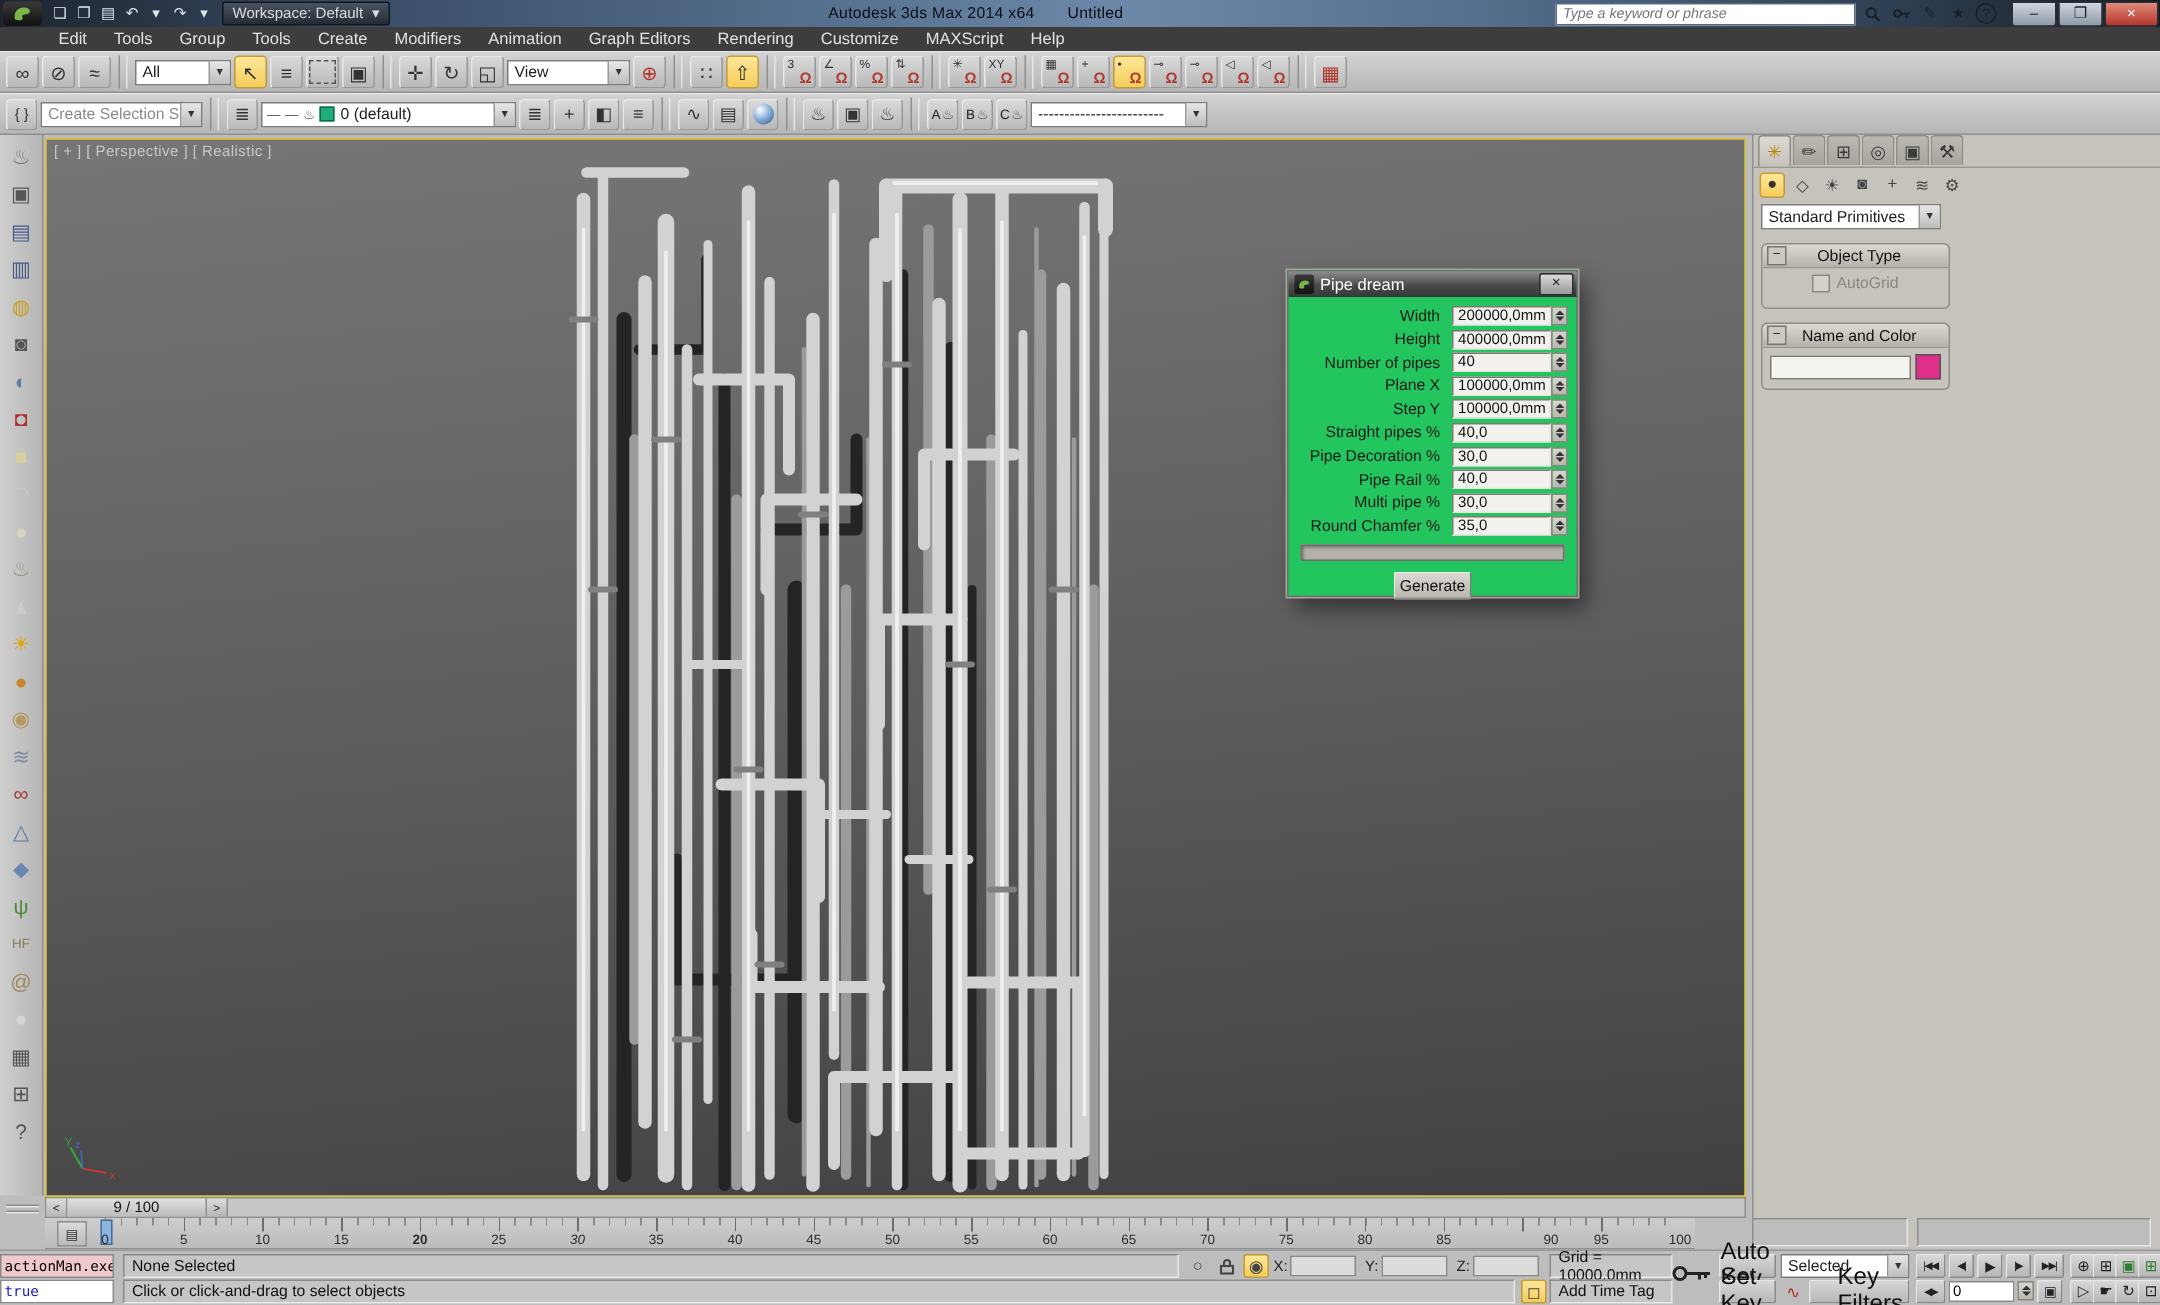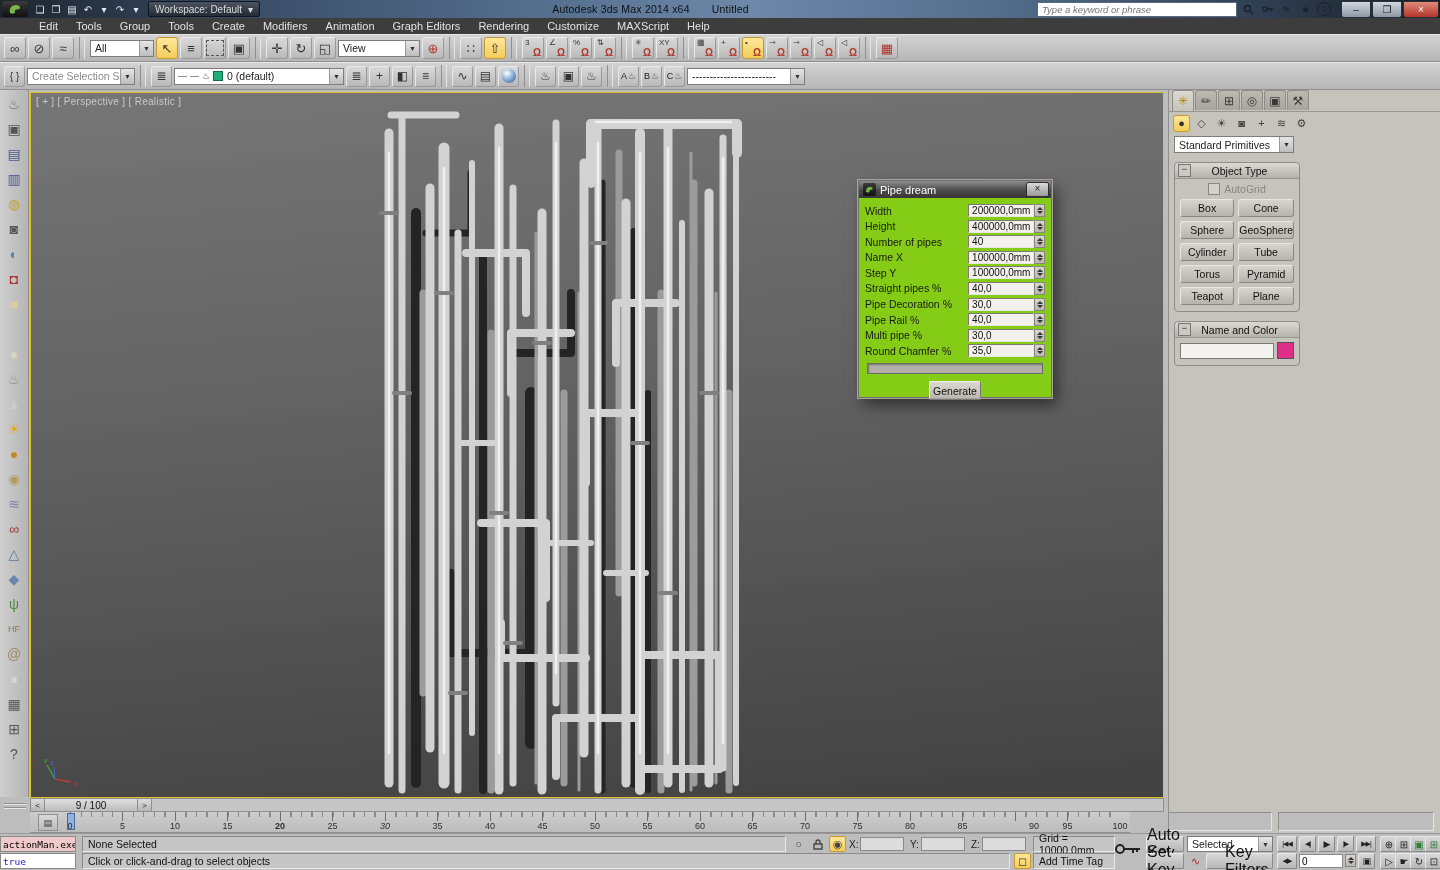--- a/index.html
+++ b/index.html
@@ -66,31 +66,31 @@
     display:flex;flex-direction:column;align-items:center;padding-top:2px;box-sizing:border-box;}
   .stripicon{width:24px;height:24px;display:flex;align-items:center;justify-content:center;
     font-size:14px;margin-bottom:1px;}
   .viewport{position:absolute;left:30px;top:92px;width:1132px;height:704px;
     border:1px solid #dfc130;box-sizing:content-box;
     background:linear-gradient(175deg,#767676,#616161 45%,#4a4a4a 85%,#414141);}
   .vplabel{position:absolute;left:5px;top:3px;color:#c9c9c9;font-size:10px;letter-spacing:.3px;z-index:3;}
   .axis{position:absolute;left:10px;bottom:8px;z-index:3;}
   
   .dialog{position:absolute;left:858px;top:180px;width:194px;height:218px;z-index:10;
-    background:#84cc16;border:1px solid #6f6f6f;outline:1px solid #a7a49d;
+    background:#22c55e;border:1px solid #6f6f6f;outline:1px solid #a7a49d;
     box-shadow:5px 7px 14px rgba(0,0,0,.5);box-sizing:border-box;}
   .dlg-title{height:17px;background:linear-gradient(180deg,#8d8d8d,#4a4a4a 55%,#373737);
     display:flex;align-items:center;color:#fff;font-size:11px;padding:0 2px;}
   .dlg-title .dlgicon{width:13px;height:13px;border-radius:2px;margin:0 4px 0 2px;
     background:linear-gradient(180deg,#3a3a3a,#111);display:flex;align-items:center;justify-content:center;}
   .dlg-close{margin-left:auto;width:21px;height:13px;border:1px solid #2e2e2e;border-radius:2px;
     background:linear-gradient(180deg,#d9d9d9,#9a9a9a);color:#222;font-size:10px;line-height:11px;text-align:center;}
   .dlg-body{padding:6px 6px 0 6px;}
   .drow{height:13px;margin-bottom:2.6px;display:flex;align-items:center;}
-  .drow label{width:96px;padding-right:8px;color:#1a1a1a;font-size:10.5px;white-space:nowrap;}
+  .drow label{width:96px;text-align:right;padding-right:8px;color:#1a1a1a;font-size:10.5px;white-space:nowrap;}
   .dinput{width:66px;height:13px;border:1px solid #7d7a74;border-bottom-color:#e8e6e0;border-right-color:#e8e6e0;
     background:#f2f1ee;font-size:10px;padding:0 3px;font-family:"Liberation Sans",sans-serif;color:#111;box-sizing:border-box;}
   .spin{width:11px;height:13px;border:1px solid #8a8781;background:linear-gradient(180deg,#d9d6cf,#b9b6af);
     position:relative;box-sizing:border-box;}
   .spin::before,.spin::after{content:"";position:absolute;left:2px;border-left:3px solid transparent;border-right:3px solid transparent;}
   .spin::before{top:2px;border-bottom:3px solid #333;}
   .spin::after{bottom:2px;border-top:3px solid #333;}
   .progress{height:9px;margin:6px 2px 0 2px;border:1px solid #6f6c66;background:#b4b1aa;
     box-shadow:inset 1px 1px 2px rgba(0,0,0,.35);}
   .genrow{display:flex;justify-content:center;margin-top:7px;}
@@ -530,21 +530,21 @@
             <label>Height</label>
             <input class="dinput" value="400000,0mm" style="">
             <span class="spin"></span>
           </div>
           <div class="drow">
             <label>Number of pipes</label>
             <input class="dinput" value="40" style="">
             <span class="spin"></span>
           </div>
           <div class="drow">
-            <label>Name X</label>
+            <label>Plane X</label>
             <input class="dinput" value="100000,0mm" style="">
             <span class="spin"></span>
           </div>
           <div class="drow">
             <label>Step Y</label>
             <input class="dinput" value="100000,0mm" style="">
             <span class="spin"></span>
           </div>
           <div class="drow">
             <label>Straight pipes %</label>
@@ -605,32 +605,20 @@
     <div class="rollout">
       <div class="rollhead">
         <span class="minus">−</span>
         <span class="rtitle">Object Type</span>
       </div>
       <div class="rollbody">
         <div class="agrow">
           <span class="cb"></span>
           <span class="aglabel">AutoGrid</span>
         </div>
-        <div class="objgrid" id="objgrid">
-            <span class="objbtn">Box</span>
-            <span class="objbtn">Cone</span>
-            <span class="objbtn">Sphere</span>
-            <span class="objbtn">GeoSphere</span>
-            <span class="objbtn">Cylinder</span>
-            <span class="objbtn">Tube</span>
-            <span class="objbtn">Torus</span>
-            <span class="objbtn">Pyramid</span>
-            <span class="objbtn">Teapot</span>
-            <span class="objbtn">Plane</span>
-          </div>
       </div>
     </div>
 
     <div class="rollout">
       <div class="rollhead">
         <span class="minus">−</span>
         <span class="rtitle">Name and Color</span>
       </div>
       <div class="rollbody">
         <div class="ncrow">

